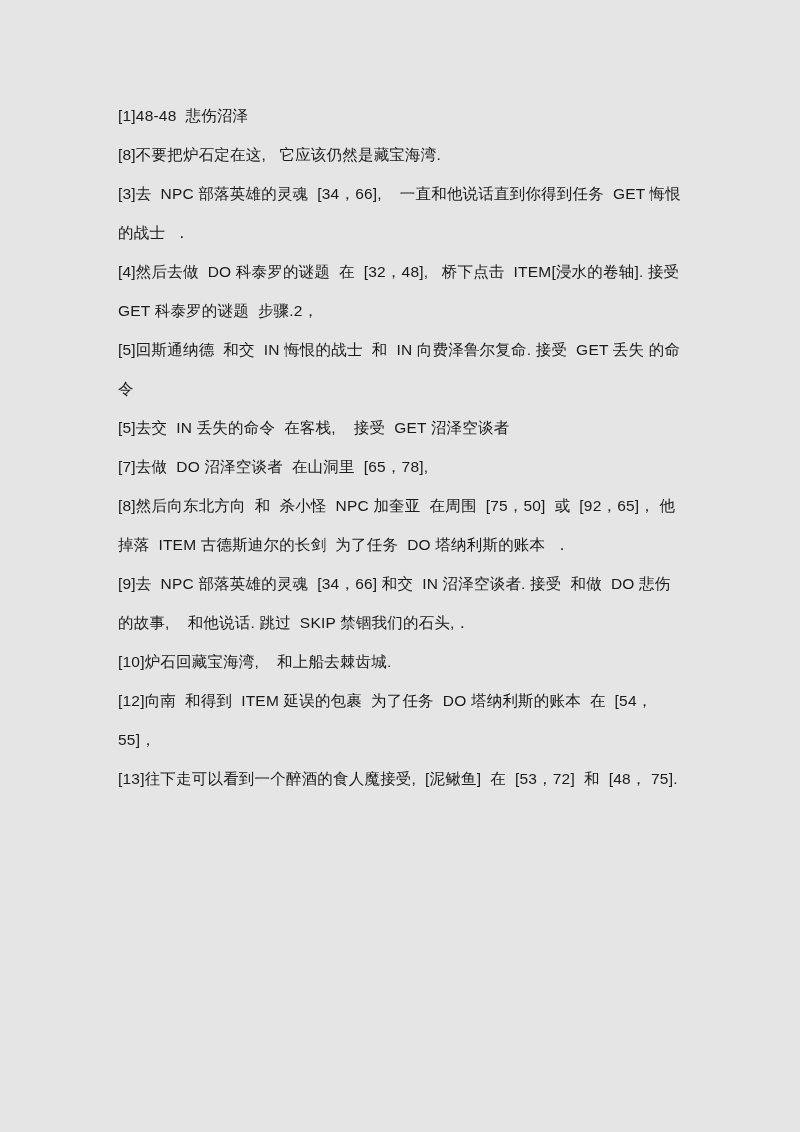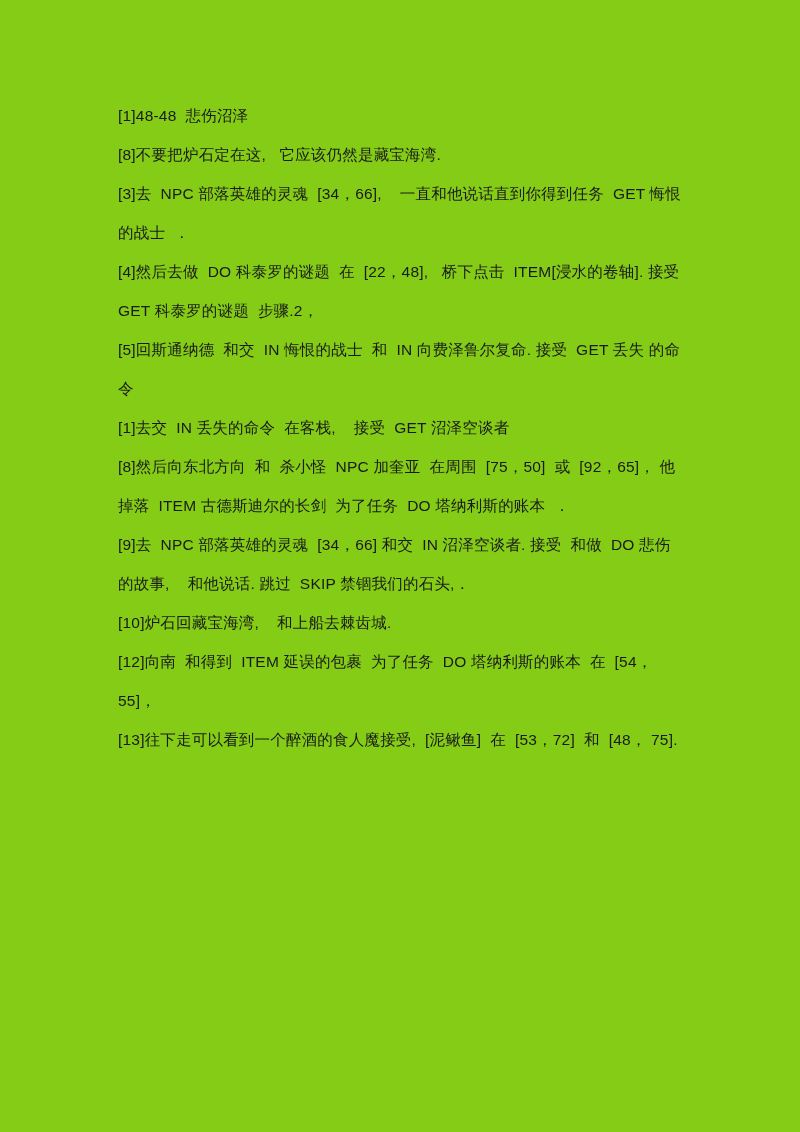--- a/index.html
+++ b/index.html
@@ -11,21 +11,21 @@
     width: 800px;
     height: 1132px;
     font-family: "Liberation Sans", sans-serif;
     color: #000000;
     overflow: hidden;
   }
   .page {
     position: relative;
     width: 800px;
     height: 1132px;
-    background: #84cc16;
+    background: #e5e5e5;
     box-sizing: border-box;
   }
   .content {
     position: absolute;
     left: 118px;
     top: 96px;
     width: 566px;
   }
   .para {
     font-size: 15.5px;
@@ -39,22 +39,23 @@
   }
 </style>
 </head>
 <body>
 
 <div class="page">
   <div class="content">
     <p class="para">[1]48-48  悲伤沼泽</p>
     <p class="para">[8]不要把炉石定在这,   它应该仍然是藏宝海湾.</p>
     <p class="para">[3]去  NPC 部落英雄的灵魂  [34，66],    一直和他说话直到你得到任务  GET 悔恨的战士  ．</p>
-    <p class="para">[4]然后去做  DO 科泰罗的谜题  在  [22，48],   桥下点击  ITEM[浸水的卷轴]. 接受  GET 科泰罗的谜题  步骤.2，</p>
+    <p class="para">[4]然后去做  DO 科泰罗的谜题  在  [32，48],   桥下点击  ITEM[浸水的卷轴]. 接受  GET 科泰罗的谜题  步骤.2，</p>
     <p class="para">[5]回斯通纳德  和交  IN 悔恨的战士  和  IN 向费泽鲁尔复命. 接受  GET 丢失 的命令</p>
-    <p class="para">[1]去交  IN 丢失的命令  在客栈,    接受  GET 沼泽空谈者</p>
+    <p class="para">[5]去交  IN 丢失的命令  在客栈,    接受  GET 沼泽空谈者</p>
+    <p class="para">[7]去做  DO 沼泽空谈者  在山洞里  [65，78],</p>
     <p class="para">[8]然后向东北方向  和  杀小怪  NPC 加奎亚  在周围  [75，50]  或  [92，65]， 他掉落  ITEM 古德斯迪尔的长剑  为了任务  DO 塔纳利斯的账本  ．</p>
     <p class="para">[9]去  NPC 部落英雄的灵魂  [34，66] 和交  IN 沼泽空谈者. 接受  和做  DO 悲伤的故事,    和他说话. 跳过  SKIP 禁锢我们的石头,．</p>
     <p class="para">[10]炉石回藏宝海湾,    和上船去棘齿城.</p>
     <p class="para">[12]向南  和得到  ITEM 延误的包裹  为了任务  DO 塔纳利斯的账本  在  [54， 55]，</p>
     <p class="para">[13]往下走可以看到一个醉酒的食人魔接受,  [泥鳅鱼]  在  [53，72]  和  [48， 75].</p>
   </div>
 </div>
 
 </body></html>

